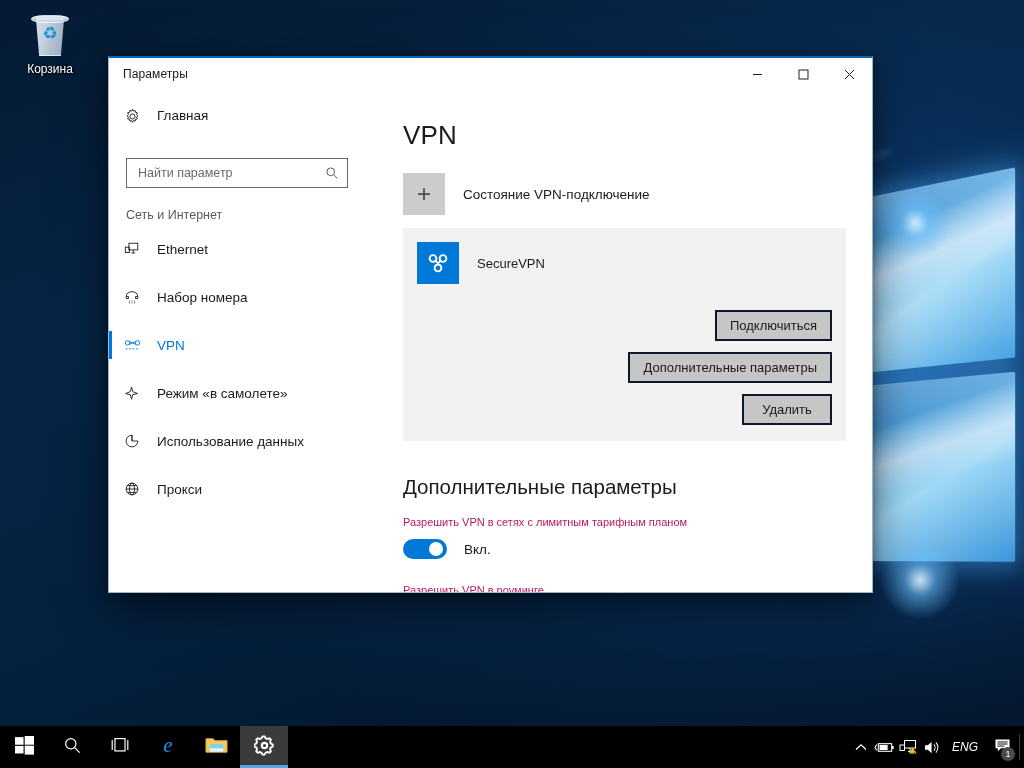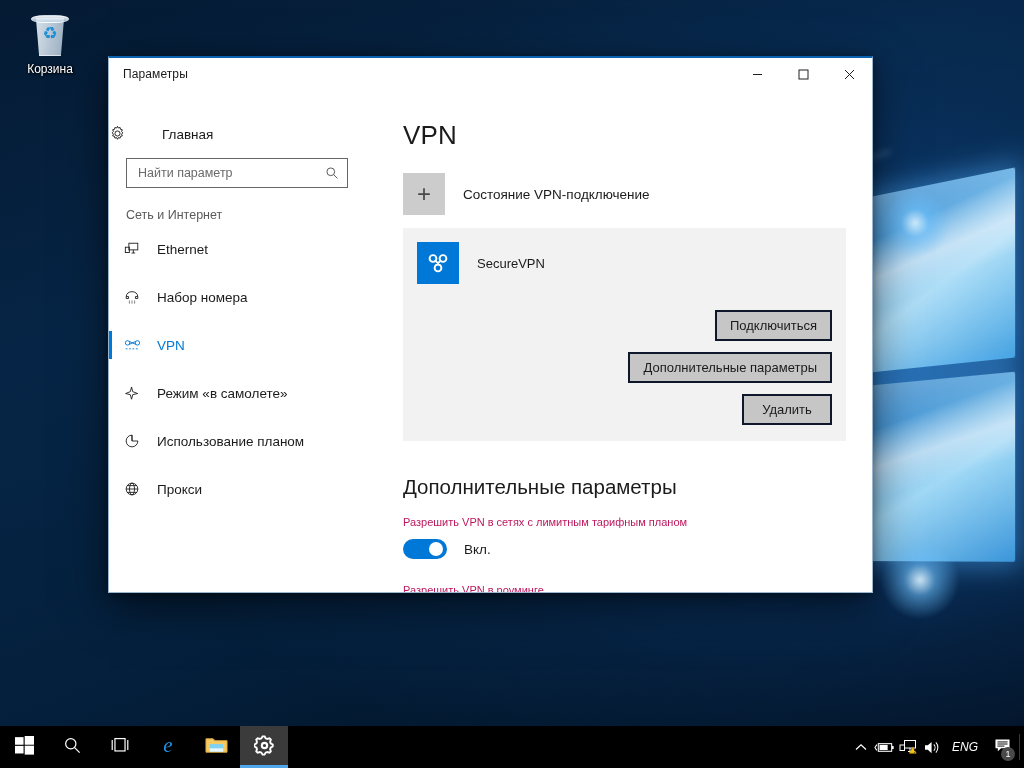--- a/index.html
+++ b/index.html
@@ -106,21 +106,21 @@
   .win-btn svg { display: block; }
 
   .win-body { flex: 1; display: flex; min-height: 0; }
 
   
   #sidebar {
     width: 263px; flex: 0 0 263px; background: #ffffff;
     padding-top: 18px; position: relative;
   }
   .home-row {
-    display: flex; align-items: flex-end; height: 34px; cursor: default; gap: 20px;
+    display: flex; align-items: flex-start; height: 34px; padding-left: 15px; cursor: default;
   }
   .home-row .ico { width: 28px; color: #1b1b1b; display: flex; align-items: center; }
   .home-row .lbl { font-size: 13.5px; color: #1b1b1b; margin-left: 5px; }
 
   .search-wrap { padding: 16px 24px 0 17px; }
   .search-box {
     height: 30px; border: 1px solid #666; background: #fff;
     display: flex; align-items: center; padding: 0 8px 0 11px;
   }
   .search-box input {
@@ -372,21 +372,21 @@
           <span class="lbl">Режим «в самолете»</span>
         </div>
 
         <div class="nav-item">
           <span class="ico">
             <svg width="16" height="16" viewBox="0 0 18 18" fill="none" stroke="currentColor" stroke-width="1">
               <path d="M9 2.4a6.6 6.6 0 1 0 6.6 6.6H9z"></path>
                 <line x1="9" y1="2.4" x2="9" y2="9"></line>
             </svg>
           </span>
-          <span class="lbl">Использование планом</span>
+          <span class="lbl">Использование данных</span>
         </div>
 
         <div class="nav-item">
           <span class="ico">
             <svg width="16" height="16" viewBox="0 0 18 18" fill="none" stroke="currentColor" stroke-width="1">
               <circle cx="9" cy="9" r="6.6"></circle>
                 <ellipse cx="9" cy="9" rx="2.8" ry="6.6"></ellipse>
               <line x1="2.4" y1="9" x2="15.6" y2="9"></line>
                 <line x1="3.6" y1="5.2" x2="14.4" y2="5.2"></line>
               <line x1="3.6" y1="12.8" x2="14.4" y2="12.8"></line>

